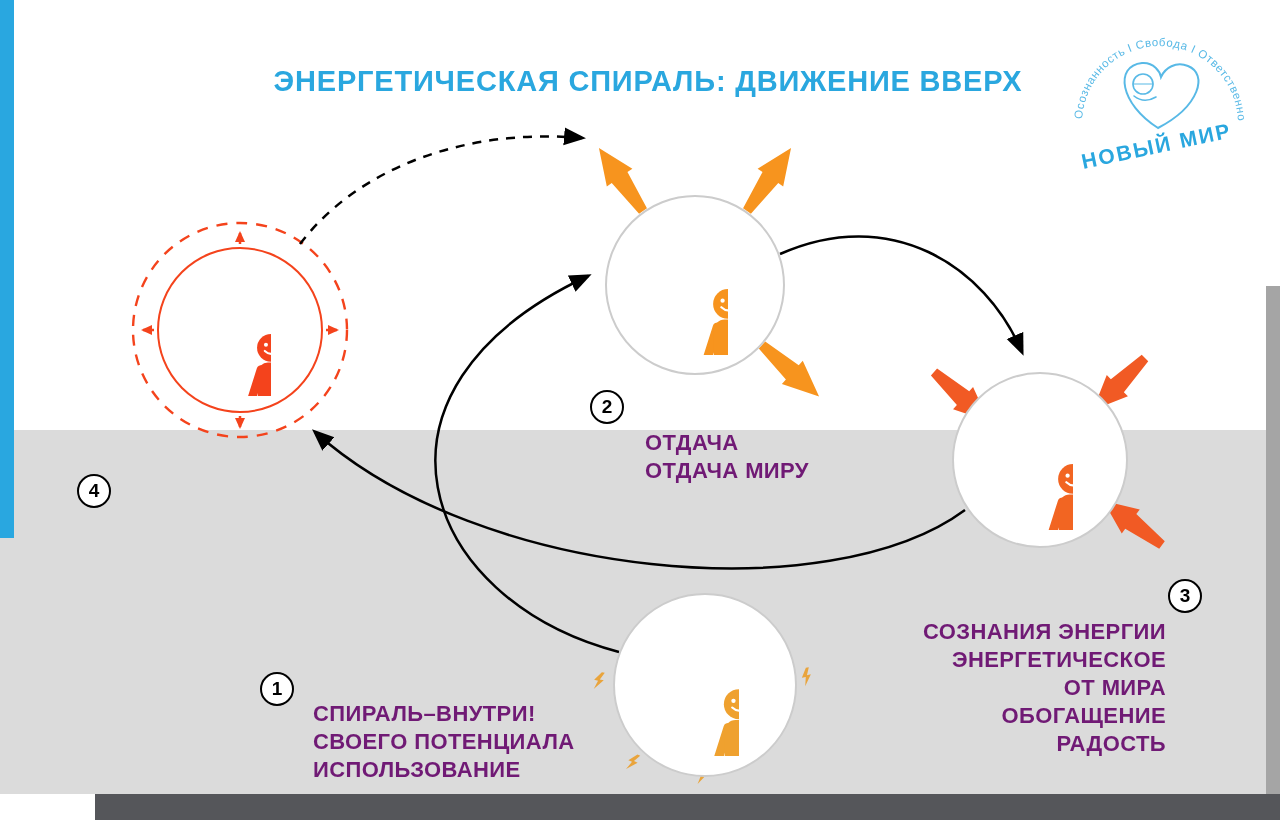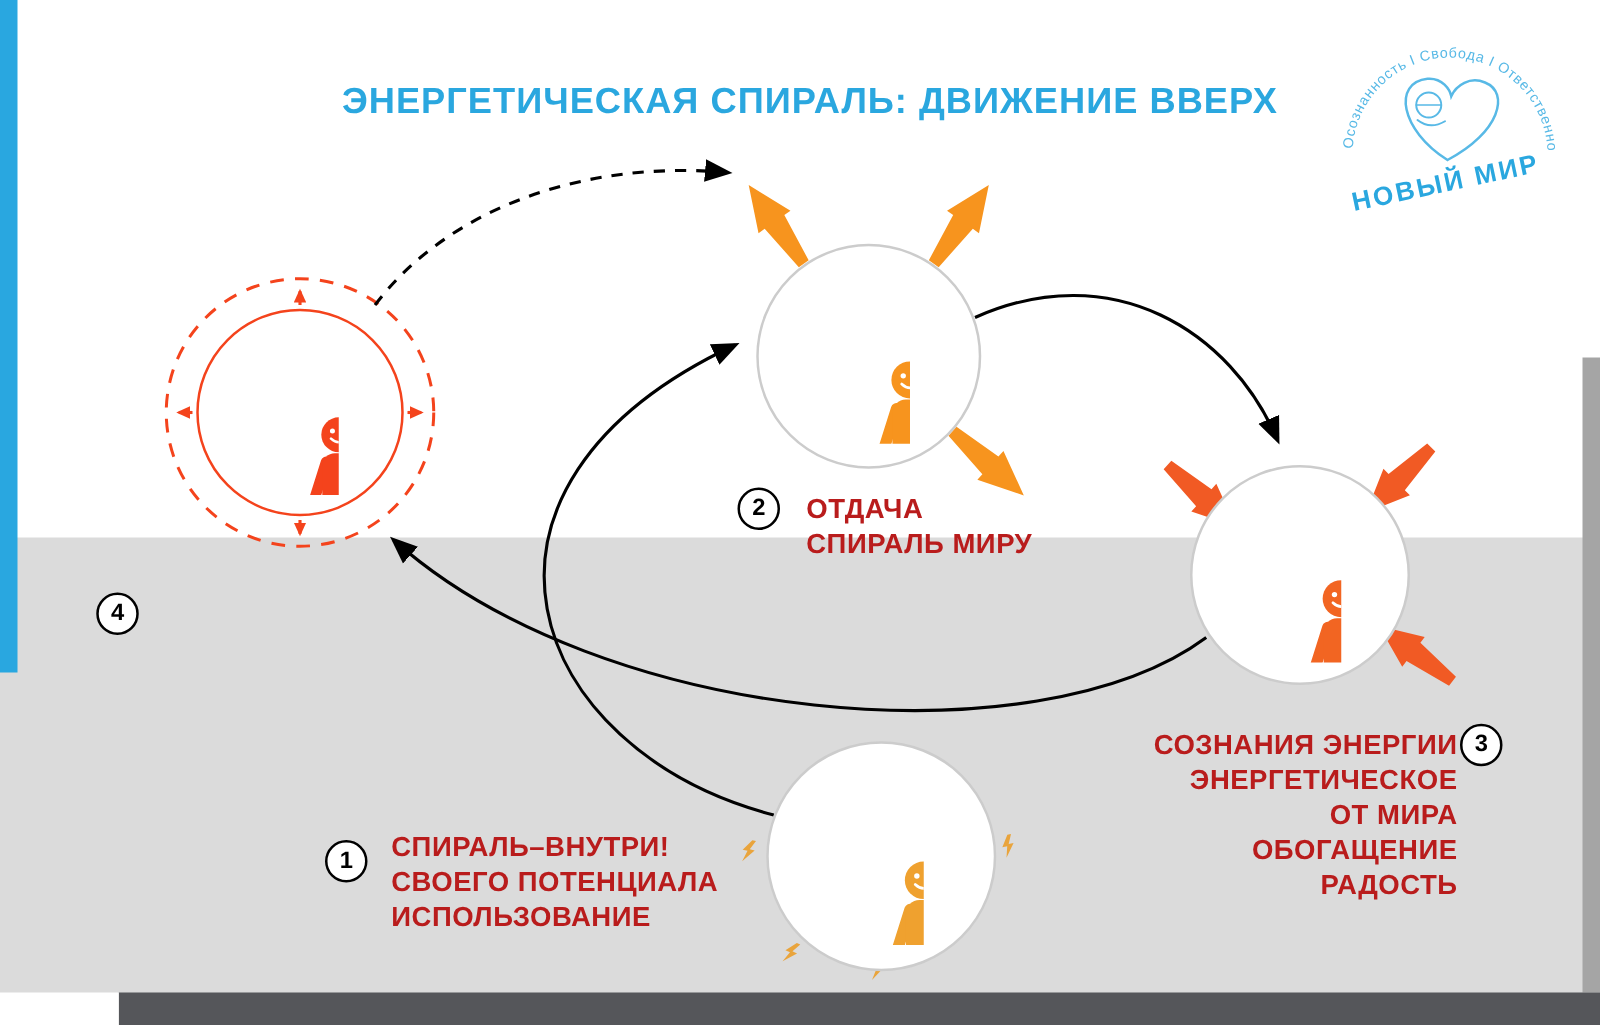--- a/index.html
+++ b/index.html
@@ -38,21 +38,21 @@
     display:flex; align-items:center; justify-content:center;
     font-weight:700; font-size:19px; color:#000; z-index:4;
   }
   #badge-1 { left:260px; top:672px; }
   #badge-2 { left:590px; top:390px; }
   #badge-3 { left:1168px; top:579px; }
   #badge-4 { left:77px;  top:474px; }
 
   .step-label {
     position:absolute; font-weight:700; font-size:22px; line-height:28px;
-    color:#b91c1c; letter-spacing:0.4px; z-index:4; white-space:nowrap;
+    color:#701a75; letter-spacing:0.4px; z-index:4; white-space:nowrap;margin-top:36px;
   }
   #label-1 { left:313px; top:664px; }
   #label-2 { left:645px; top:393px; }
   #label-3 { right:130px; top:582px; text-align:right; }
   #label-4 { left:123px; top:476px; }
 
   .logo { position:absolute; left:1050px; top:6px; width:220px; height:165px; z-index:3; }
 </style>
 </head>
 <body>
@@ -176,21 +176,21 @@
   <div class="num-badge" id="badge-4">4</div>
 
   <div class="step-label" id="label-1">
     <div>СПИРАЛЬ–ВНУТРИ!</div>
     <div>СВОЕГО ПОТЕНЦИАЛА</div>
     <div>ИСПОЛЬЗОВАНИЕ</div>
   </div>
 
   <div class="step-label" id="label-2">
     <div>ОТДАЧА</div>
-    <div>СПИРАЛЬ МИРУ</div>
+    <div>ОТДАЧА МИРУ</div>
   </div>
 
   <div class="step-label" id="label-3">
     <div>СОЗНАНИЯ ЭНЕРГИИ</div>
     <div>ЭНЕРГЕТИЧЕСКОЕ</div>
     <div>ОТ МИРА</div>
     <div>ОБОГАЩЕНИЕ</div>
     <div>РАДОСТЬ</div>
   </div>
 

